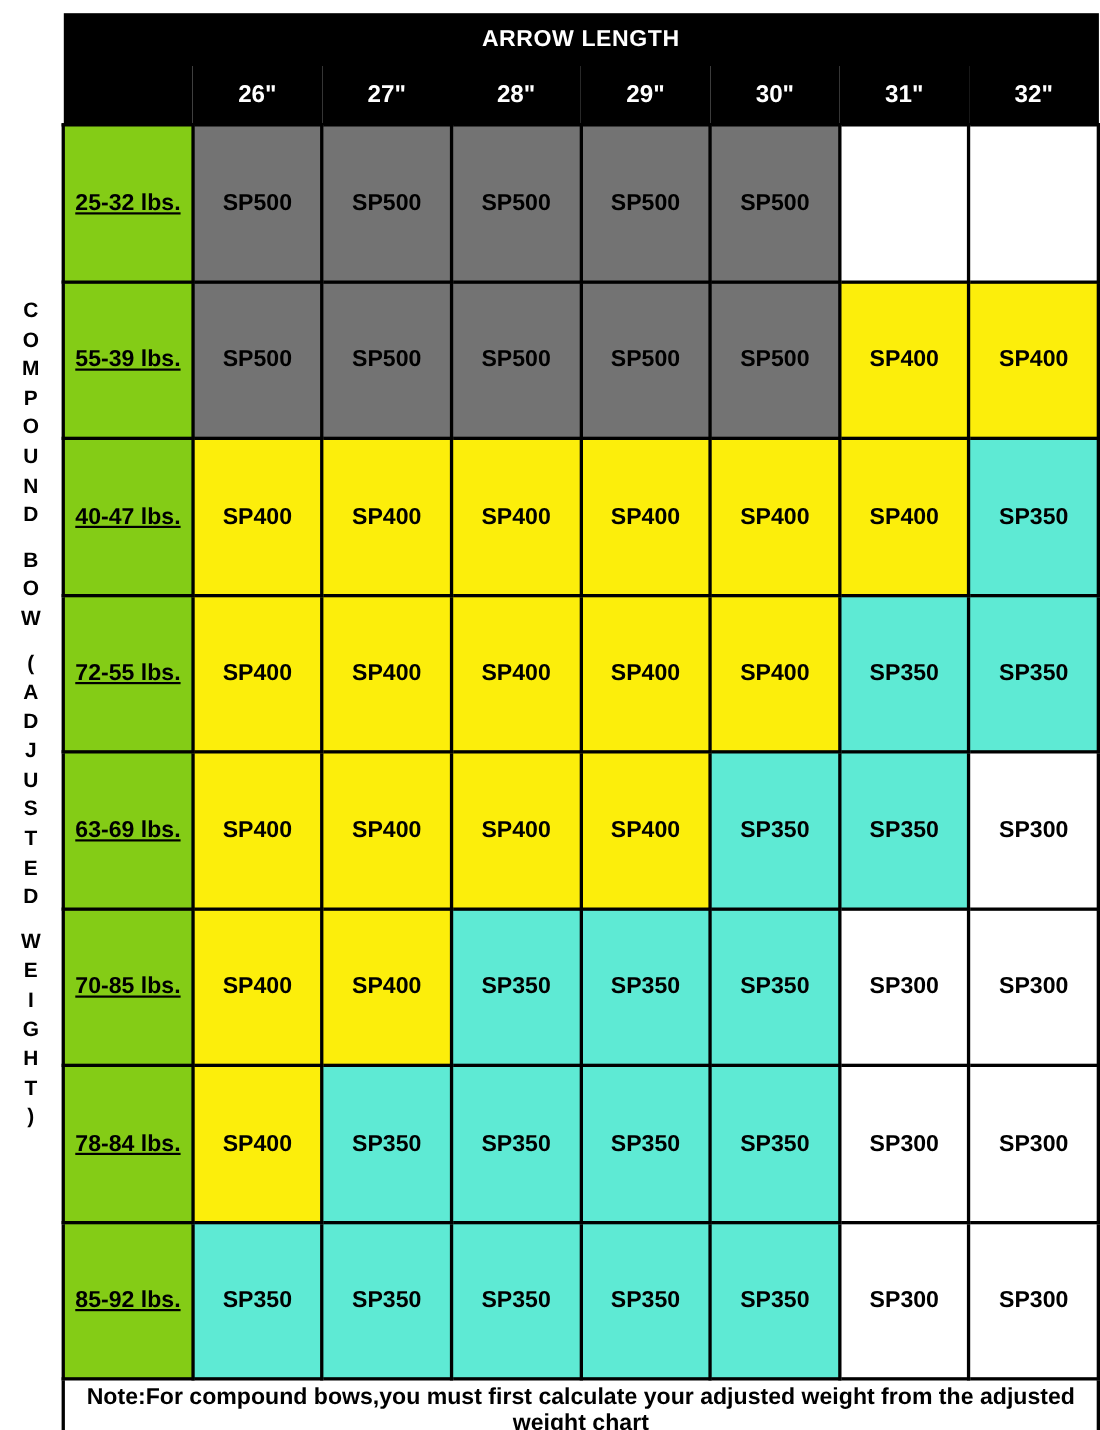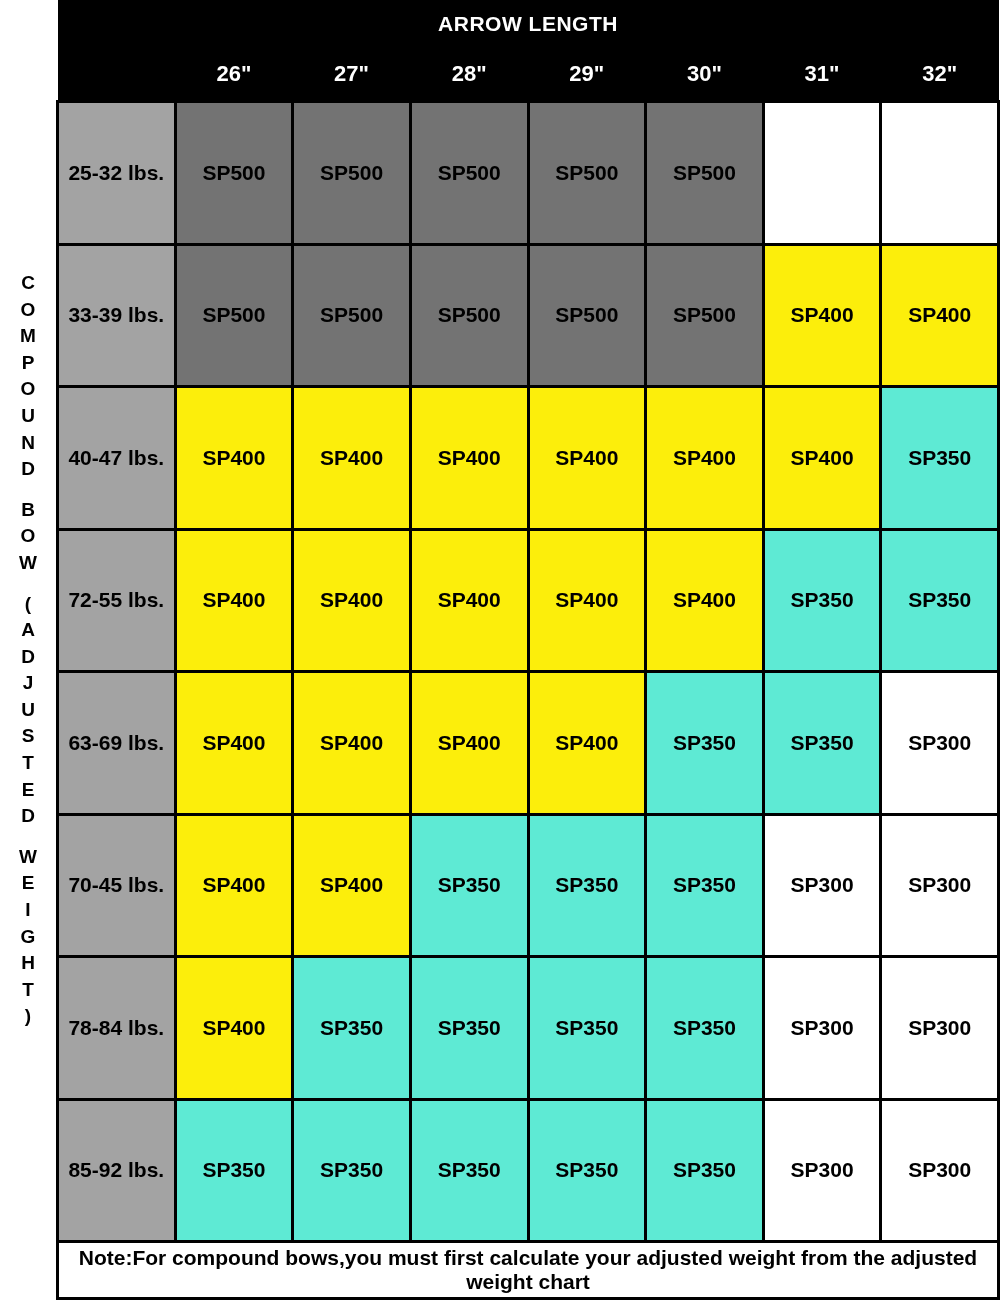--- a/index.html
+++ b/index.html
@@ -45,21 +45,21 @@
     letter-spacing: 0px;
   }
   #vertical-axis-label .vletter.space {
     height: 14px;
   }
 
   
   #table-area {
     position: absolute;
     left: 56px;
-    top: 0px;
+    top: 12px;
     width: 944px;
     height: 912px;
     box-sizing: border-box;
   }
 
   table.spine-chart {
     border-collapse: collapse;
     width: 944px;
     height: 1300px;
     table-layout: fixed;
@@ -91,25 +91,26 @@
     border: none;
     height: 52px;
     font-size: 22px;
   }
   tr.header-cols-row th.corner {
     background: #000000;
   }
 
   
   td.row-label {
-    background: #a3a3a3;
+    background: #84cc16;
     font-size: 22px;
     font-weight: 700;
     line-height: 1.22;
     width: 130px;
+    text-decoration: underline;
   }
 
   
   td.cell {
     font-size: 21px;
     font-weight: 700;
   }
   td.cell.sp500 { background: #737373; }
   td.cell.sp400 { background: #FCEE0B; margin-top: 36px; }
   td.cell.sp350 { background: #5eead4; }
@@ -187,21 +188,21 @@
             <td class="row-label">25-32 lbs.</td>
             <td class="cell sp500">SP500</td>
             <td class="cell sp500">SP500</td>
             <td class="cell sp500">SP500</td>
             <td class="cell sp500">SP500</td>
             <td class="cell sp500">SP500</td>
             <td class="cell empty"></td>
             <td class="cell empty"></td>
           </tr>
           <tr>
-            <td class="row-label">33-39 lbs.</td>
+            <td class="row-label">55-39 lbs.</td>
             <td class="cell sp500">SP500</td>
             <td class="cell sp500">SP500</td>
             <td class="cell sp500">SP500</td>
             <td class="cell sp500">SP500</td>
             <td class="cell sp500">SP500</td>
             <td class="cell sp400">SP400</td>
             <td class="cell sp400">SP400</td>
           </tr>
           <tr>
             <td class="row-label">40-47 lbs.</td>
@@ -227,21 +228,21 @@
             <td class="row-label">63-69 lbs.</td>
             <td class="cell sp400">SP400</td>
             <td class="cell sp400">SP400</td>
             <td class="cell sp400">SP400</td>
             <td class="cell sp400">SP400</td>
             <td class="cell sp350">SP350</td>
             <td class="cell sp350">SP350</td>
             <td class="cell sp300">SP300</td>
           </tr>
           <tr>
-            <td class="row-label">70-45 lbs.</td>
+            <td class="row-label">70-85 lbs.</td>
             <td class="cell sp400">SP400</td>
             <td class="cell sp400">SP400</td>
             <td class="cell sp350">SP350</td>
             <td class="cell sp350">SP350</td>
             <td class="cell sp350">SP350</td>
             <td class="cell sp300">SP300</td>
             <td class="cell sp300">SP300</td>
           </tr>
           <tr>
             <td class="row-label">78-84 lbs.</td>

